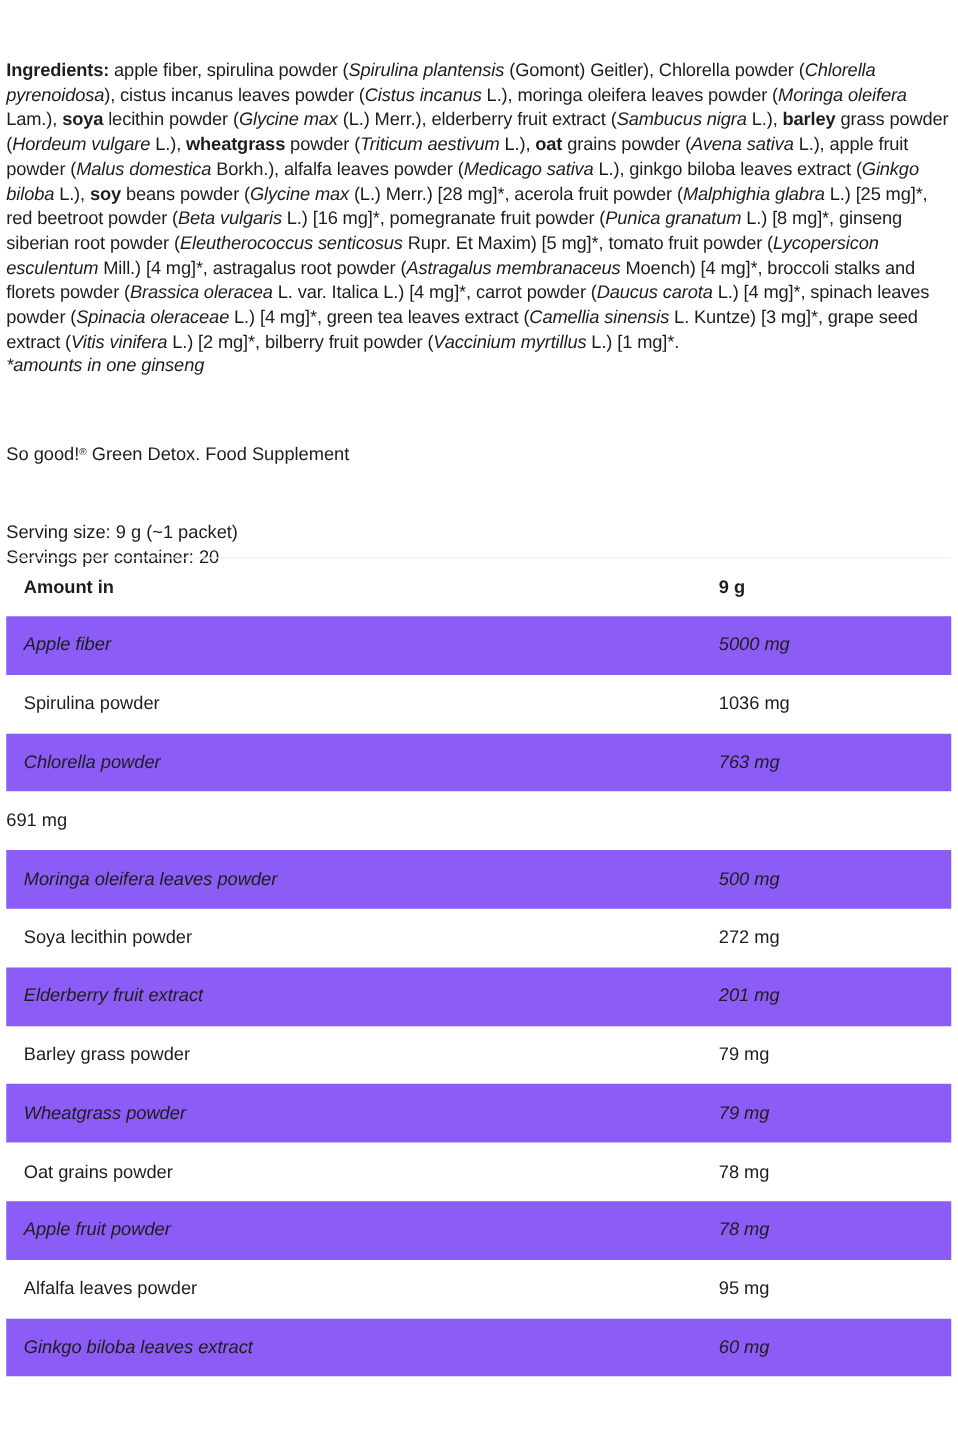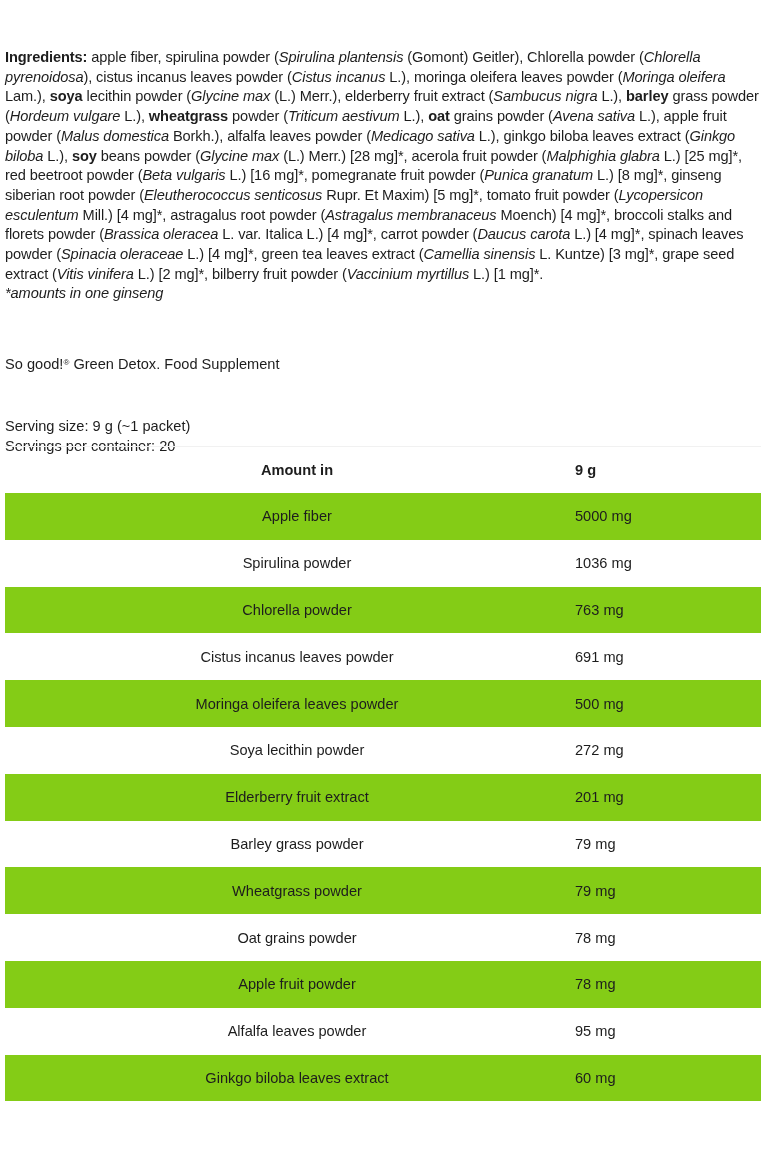--- a/index.html
+++ b/index.html
@@ -26,22 +26,22 @@
     position:absolute; left:5px; top:417px; font-size:14.6px; line-height:19.7px; margin:0;
   }
   .table {
     position:absolute; left:5px; top:446px; width:756px;
     border-top:1px solid #f1f1f1;
   }
   .row {
     display:flex; align-items:center; height:46.8px;
     font-size:14.6px;
   }
-  .row.shaded { background:#84cc16; }
-  .row .name { padding-left:14px; width:556px;text-align:center; }
+  .row.shaded { background:#8b5cf6;font-style:italic; }
+  .row .name { padding-left:14px; width:556px; }
   .row .val { flex:1; }
   .row.head { font-weight:700; height:46px; }
 </style>
 </head>
 <body>
 
 <p class="ingredients">
   <b class="lead">Ingredients:</b><span id="ing-body"><span> apple fiber, spirulina powder (</span><span class="it">Spirulina plantensis</span><span> (Gomont) Geitler), Chlorella powder (</span><span class="it">Chlorella pyrenoidosa</span><span>), cistus incanus leaves powder (</span><span class="it">Cistus incanus</span><span> L.), moringa oleifera leaves powder (</span><span class="it">Moringa oleifera</span><span> Lam.), </span><span class="bi">soya</span><span> lecithin powder (</span><span class="it">Glycine max</span><span> (L.) Merr.), elderberry fruit extract (</span><span class="it">Sambucus nigra</span><span> L.), </span><span class="bi">barley</span><span> grass powder (</span><span class="it">Hordeum vulgare</span><span> L.), </span><span class="bi">wheatgrass</span><span> powder (</span><span class="it">Triticum aestivum</span><span> L.), </span><span class="bi">oat</span><span> grains powder (</span><span class="it">Avena sativa</span><span> L.), apple fruit powder (</span><span class="it">Malus domestica</span><span> Borkh.), alfalfa leaves powder (</span><span class="it">Medicago sativa</span><span> L.), ginkgo biloba leaves extract (</span><span class="it">Ginkgo biloba</span><span> L.), </span><span class="bi">soy</span><span> beans powder (</span><span class="it">Glycine max</span><span> (L.) Merr.) [28 mg]*, acerola fruit powder (</span><span class="it">Malphighia glabra</span><span> L.) [25 mg]*, red beetroot powder (</span><span class="it">Beta vulgaris</span><span> L.) [16 mg]*, pomegranate fruit powder (</span><span class="it">Punica granatum</span><span> L.) [8 mg]*, ginseng siberian root powder (</span><span class="it">Eleutherococcus senticosus</span><span> Rupr. Et Maxim) [5 mg]*, tomato fruit powder (</span><span class="it">Lycopersicon esculentum</span><span> Mill.) [4 mg]*, astragalus root powder (</span><span class="it">Astragalus membranaceus</span><span> Moench) [4 mg]*, broccoli stalks and florets powder (</span><span class="it">Brassica oleracea</span><span> L. var. Italica L.) [4 mg]*, carrot powder (</span><span class="it">Daucus carota</span><span> L.) [4 mg]*, spinach leaves powder (</span><span class="it">Spinacia oleraceae</span><span> L.) [4 mg]*, green tea leaves extract (</span><span class="it">Camellia sinensis</span><span> L. Kuntze) [3 mg]*, grape seed extract (</span><span class="it">Vitis vinifera</span><span> L.) [2 mg]*, bilberry fruit powder (</span><span class="it">Vaccinium myrtillus</span><span> L.) [1 mg]*.</span></span>
   <span class="footnote">*amounts in one ginseng</span>
 </p>
@@ -65,21 +65,20 @@
       </div>
       <div class="row">
         <div class="name">Spirulina powder</div>
         <div class="val">1036 mg</div>
       </div>
       <div class="row shaded">
         <div class="name">Chlorella powder</div>
         <div class="val">763 mg</div>
       </div>
       <div class="row">
-        <div class="name">Cistus incanus leaves powder</div>
         <div class="val">691 mg</div>
       </div>
       <div class="row shaded">
         <div class="name">Moringa oleifera leaves powder</div>
         <div class="val">500 mg</div>
       </div>
       <div class="row">
         <div class="name">Soya lecithin powder</div>
         <div class="val">272 mg</div>
       </div>

